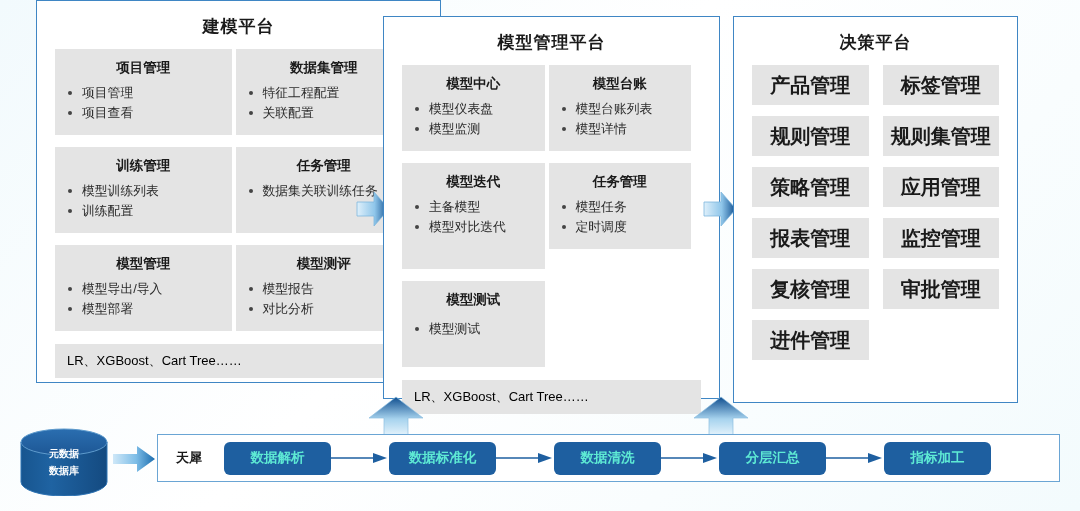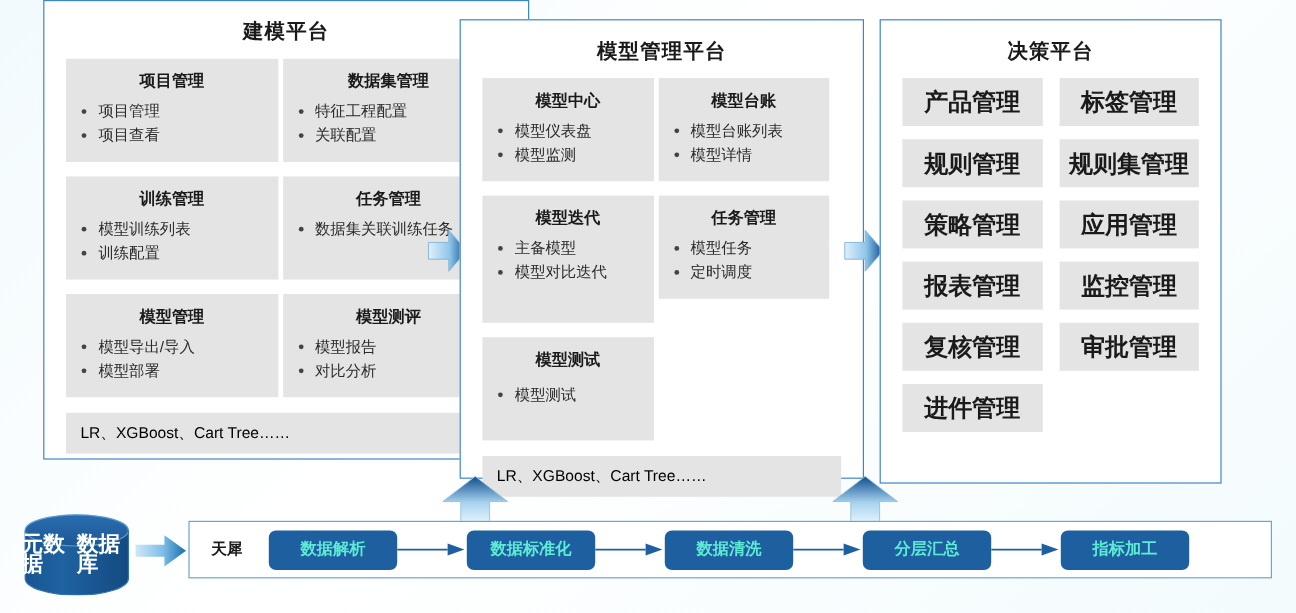--- a/index.html
+++ b/index.html
@@ -139,24 +139,24 @@
     width: 92px;
     height: 68px;
   }
   .db-label {
     position: absolute;
     left: 0;
     top: 0;
     width: 92px;
     height: 68px;
     display: flex;
-    flex-direction: row;
+    flex-direction: column;
     align-items: center;
     justify-content: center;
-    font-size: 18px;
+    font-size: 10px;
     font-weight: bold;
     color: #ffffff;
     line-height: 17px;
     pointer-events: none;
   }
 
   
   .pipeline {
     position: absolute;
     left: 157px;

